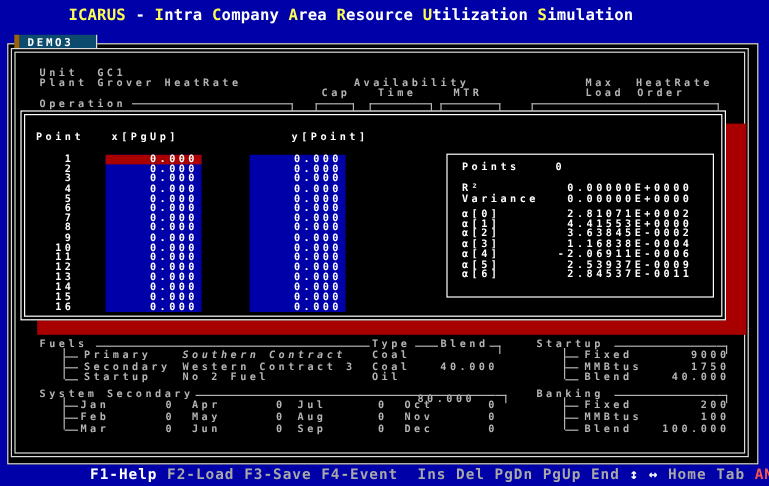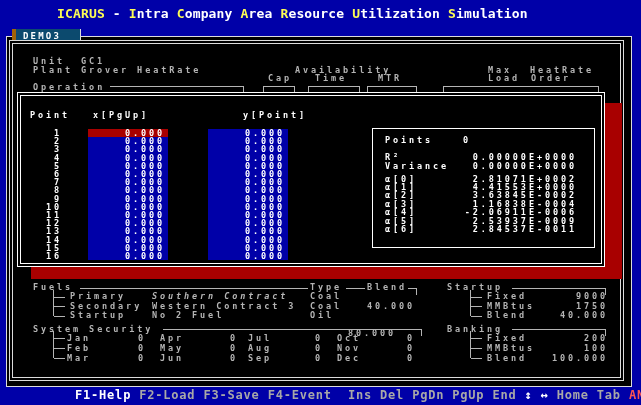--- a/index.html
+++ b/index.html
@@ -105,21 +105,21 @@
   <div class="tick" style="left:471px;top:315.9px;"></div>
   <div id="startup-rows">
       <div class="t" style="left: 487px; top: 292px;">Fixed</div>
       <div class="t rt" style="left: 520px; top: 292px; width: 88px;">9000</div>
       <div class="t" style="left: 487px; top: 301.7px;">MMBtus</div>
       <div class="t rt" style="left: 520px; top: 301.7px; width: 88px;">1750</div>
       <div class="t" style="left: 487px; top: 311.4px;">Blend</div>
       <div class="t rt" style="left: 520px; top: 311.4px; width: 88px;">40.000</div>
     </div>
 
-  <div class="t" style="left:33px;top:324.5px;">System Security</div>
+  <div class="t" style="left:33px;top:324.5px;">System Secondary</div>
   <div class="hl" style="left:163px;top:329px;width:250px;"></div>
   <div class="hl hlr" style="left:413px;top:329px;width:8px;"></div>
   <div class="vln" style="left:53px;top:331px;height:27px;"></div>
   <div class="tick" style="left:54px;top:338px;"></div>
   <div class="tick" style="left:54px;top:348px;"></div>
   <div class="tick" style="left:54px;top:358px;"></div>
   <div id="month-grid">
       <div class="t" style="left: 67px; top: 333.5px;">Jan</div>
       <div class="t rt" style="left: 118px; top: 333.5px; width: 28px;">0</div>
       <div class="t" style="left: 160px; top: 333.5px;">Apr</div>

